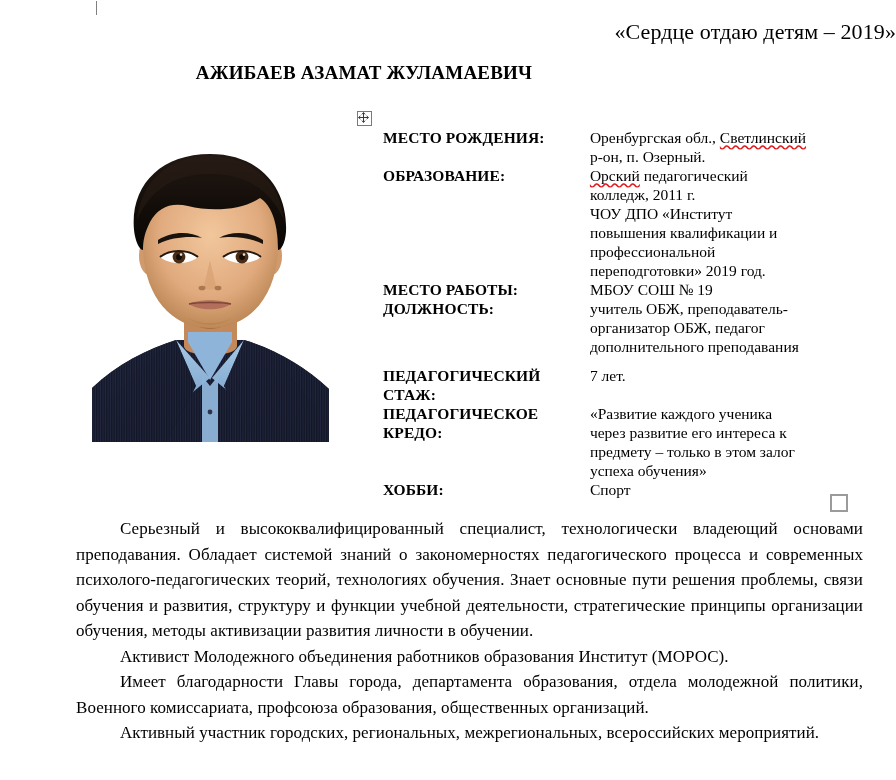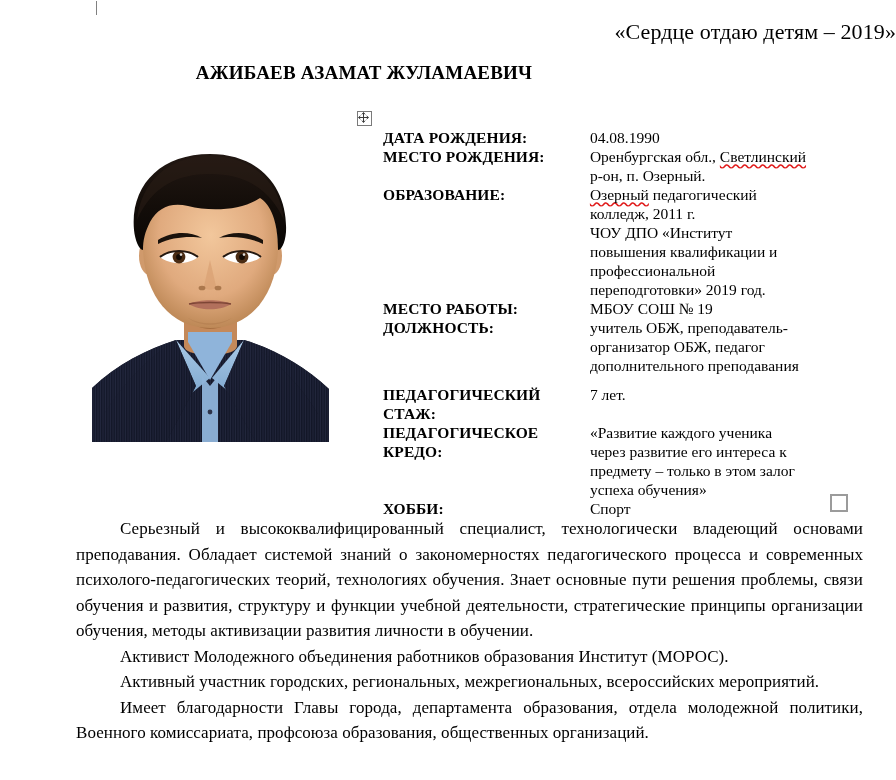--- a/index.html
+++ b/index.html
@@ -243,36 +243,30 @@
   <div class="table-handle">
     <svg viewBox="0 0 11 11">
       <path d="M5.5 0.6 L5.5 10.4 M0.6 5.5 L10.4 5.5" stroke="#3a3a3a" stroke-width="1"></path>
       <path d="M5.5 0.6 L3.9 2.4 M5.5 0.6 L7.1 2.4 M5.5 10.4 L3.9 8.6 M5.5 10.4 L7.1 8.6 M0.6 5.5 L2.4 3.9 M0.6 5.5 L2.4 7.1 M10.4 5.5 L8.6 3.9 M10.4 5.5 L8.6 7.1" stroke="#3a3a3a" stroke-width="1" fill="none"></path>
     </svg>
   </div>
 
   <table class="info-table">
     <tbody>
       <tr>
-        <td class="lbl">ДАТА РОЖДЕНИЯ:</td>
-        <td class="val">
-          <span class="val-line">04.08.1990</span>
-        </td>
-      </tr>
-      <tr>
         <td class="lbl">МЕСТО РОЖДЕНИЯ:</td>
         <td class="val">
           <span class="val-line"><span>Оренбургская обл., </span><span class="spell">Светлинский</span></span>
           <span class="val-line">р-он, п. Озерный.</span>
         </td>
       </tr>
       <tr>
         <td class="lbl">ОБРАЗОВАНИЕ:</td>
         <td class="val">
-          <span class="val-line"><span class="spell">Озерный</span><span> педагогический</span></span>
+          <span class="val-line"><span class="spell">Орский</span><span> педагогический</span></span>
           <span class="val-line">колледж, 2011 г.</span>
           <span class="val-line">ЧОУ ДПО «Институт</span>
           <span class="val-line">повышения квалификации и</span>
           <span class="val-line">профессиональной</span>
           <span class="val-line">переподготовки» 2019 год.</span>
         </td>
       </tr>
       <tr>
         <td class="lbl">МЕСТО РАБОТЫ:</td>
         <td class="val">
@@ -319,17 +313,17 @@
         </td>
       </tr>
     </tbody>
   </table>
 
   <div class="anchor-square"></div>
 
   <div class="body-text">
     <p>Серьезный и высококвалифицированный специалист, технологически владеющий основами преподавания. Обладает системой знаний о закономерностях педагогического процесса и современных психолого-педагогических теорий, технологиях обучения. Знает основные пути решения проблемы, связи обучения и развития, структуру и функции учебной деятельности, стратегические принципы организации обучения, методы активизации развития личности в обучении.</p>
     <p class="nojust">Активист Молодежного объединения работников образования Институт (МОРОС).</p>
+    <p>Имеет благодарности Главы города, департамента образования, отдела молодежной политики, Военного комиссариата, профсоюза образования, общественных организаций.</p>
     <p>Активный участник городских, региональных, межрегиональных, всероссийских мероприятий.</p>
-    <p>Имеет благодарности Главы города, департамента образования, отдела молодежной политики, Военного комиссариата, профсоюза образования, общественных организаций.</p>
   </div>
 
 </div>
 
 </body></html>

